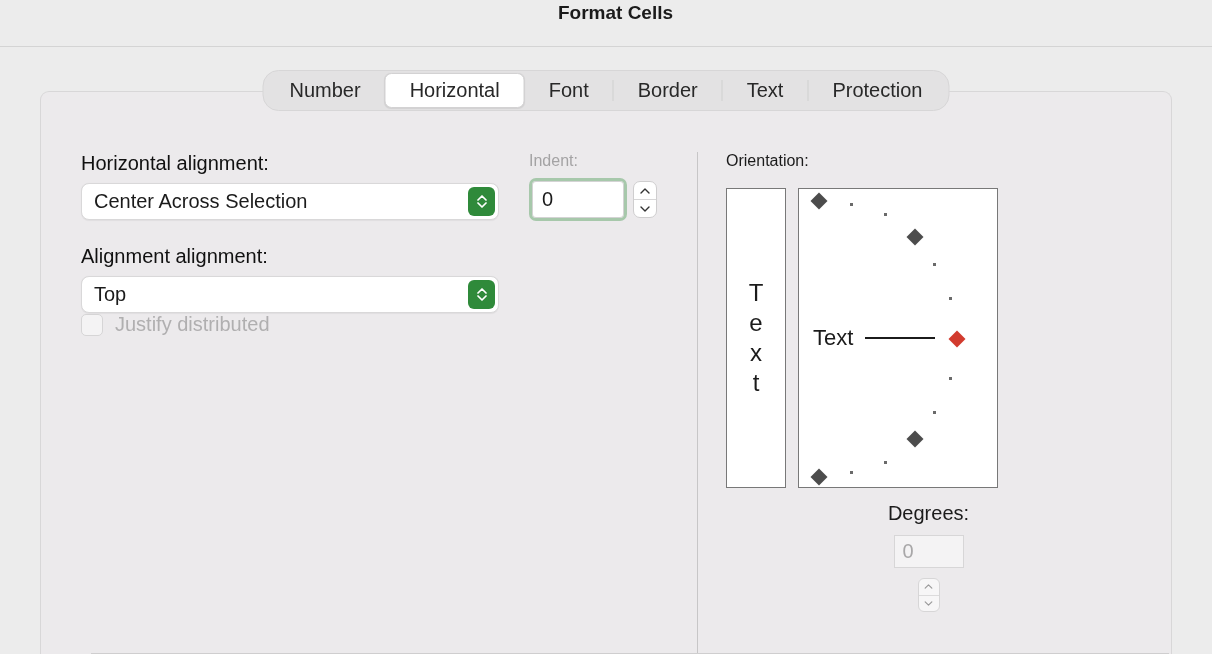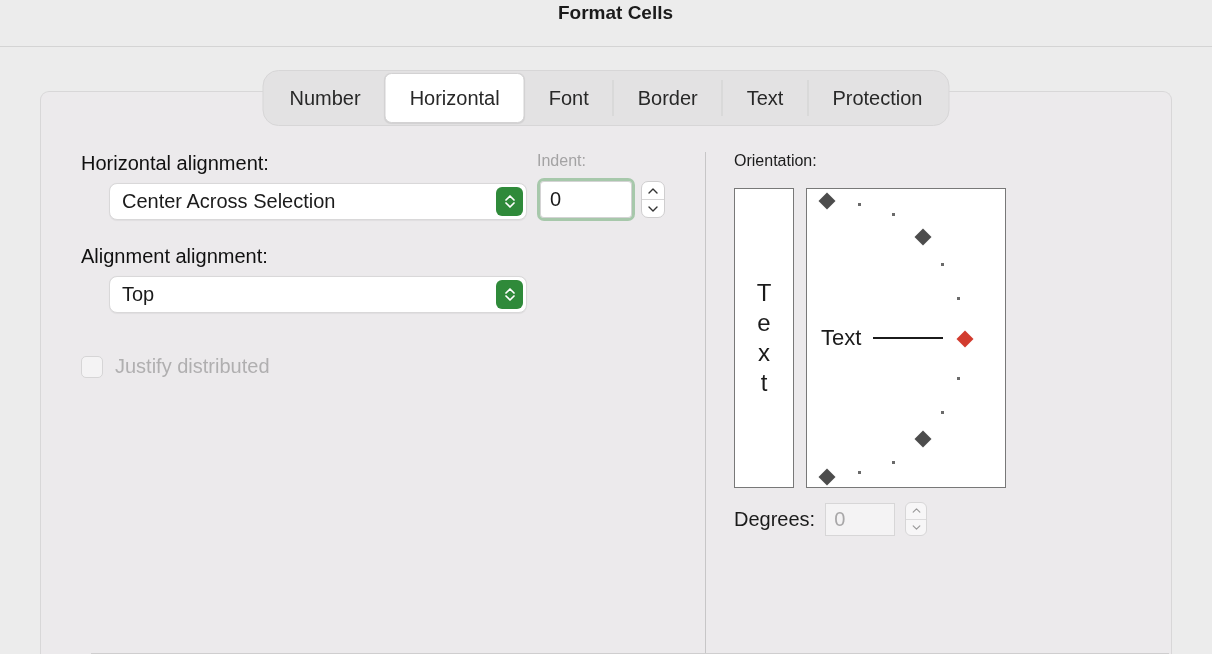--- a/index.html
+++ b/index.html
@@ -45,21 +45,21 @@
       position: absolute;
       top: 0;
       left: 50%;
       transform: translateX(-50%);
       display: flex;
       align-items: stretch;
       background: #e3e2e3;
       border: 1px solid #d7d6d7;
       border-radius: 16px;
       padding: 2px;
-      height: 56px;
+      height: 41px;
       z-index: 2;
     }
     .tab {
       padding: 0 24px;
       display: flex;
       align-items: center;
       color: #282828;
       font-size: 20px;
       cursor: default;
       position: relative;
@@ -104,33 +104,32 @@
     }
     .col-right {
       flex: 1;
       padding-left: 28px;
     }
     .label {
       font-size: 20px;
       margin-bottom: 8px;
       color: #111;
     }
-    .row-h { display: flex; gap: 10px; align-items: flex-start; justify-content: flex-end;}
+    .row-h { display: flex; gap: 30px; align-items: flex-start; justify-content: flex-end;}
     .select {
       position: relative;
       height: 37px;
       background: #ffffff;
       border: 1px solid #d9d8d9;
       border-radius: 8px;
       display: flex;
       align-items: center;
       padding: 0 12px;
       width: 418px;
       box-shadow: 0 0.5px 1px rgba(0,0,0,0.05);
-      margin-left: 28px;
     }
     .select .sel-text { font-size: 20px; }
     .select .sel-knob {
       position: absolute;
       right: 3px; top: 3px; bottom: 3px;
       width: 27px;
       background: #2f8a3a;
       border-radius: 6px;
       display: flex;
       flex-direction: column;
@@ -156,21 +155,21 @@
       width: 24px;
       height: 37px;
       border: 1px solid #cfcecf;
       border-radius: 7px;
       background:#fff;
       display:flex; flex-direction:column;
     }
     .stepper .half { flex:1; display:flex; align-items:center; justify-content:center; }
     .stepper .divider{ height:1px; background:#d7d6d7;}
     .v-block { margin-top: 24px; }
-    .check-row { margin-top: 42px; display:flex; align-items:center; gap:12px;}
+    .check-row { display:flex; align-items:center; gap:12px;}
     .checkbox {
       width: 22px; height: 22px;
       border: 1px solid #d6d5d6;
       border-radius: 5px;
       background: #f4f3f4;
     }
     .check-label { font-size: 20px; color:#b0afb0; }
     
     .orientation-label { font-size: 16px; margin-bottom: 18px; }
     .orient-box { display:flex; gap:12px; }
@@ -185,21 +184,21 @@
       width: 200px; height: 300px;
       border: 1px solid #787878;
       background: #ffffff;
       position: relative;
     }
     .dial-text { position:absolute; left: 14px; top: 50%; transform: translateY(-50%); font-size: 22px; }
     .dial-line { position:absolute; left: 66px; top: 50%; width: 70px; height: 2px; background: #1b1b1b; transform: translateY(-50%); }
     .diamond { position:absolute; width:12px; height:12px; background:#4c4c4c; transform: rotate(45deg); }
     .diamond.red { background:#d23b2e; }
     .dot { position:absolute; width:3px; height:3px; background:#6a6a6a; }
-    .degrees-row { margin-top: 14px; display:flex; align-items:center; gap:10px;}
+    .degrees-row { margin-top: 14px; display:flex; align-items:center; gap:10px;flex-direction:column;}
     .degrees-label { font-size: 20px; }
     .degrees-input {
       width: 70px; height: 33px;
       border: 1px solid #d7d6d7;
       background:#f4f3f4;
       color:#a8a7a8;
       display:flex; align-items:center;
       padding-left:8px;
       font-size:20px;
     }

